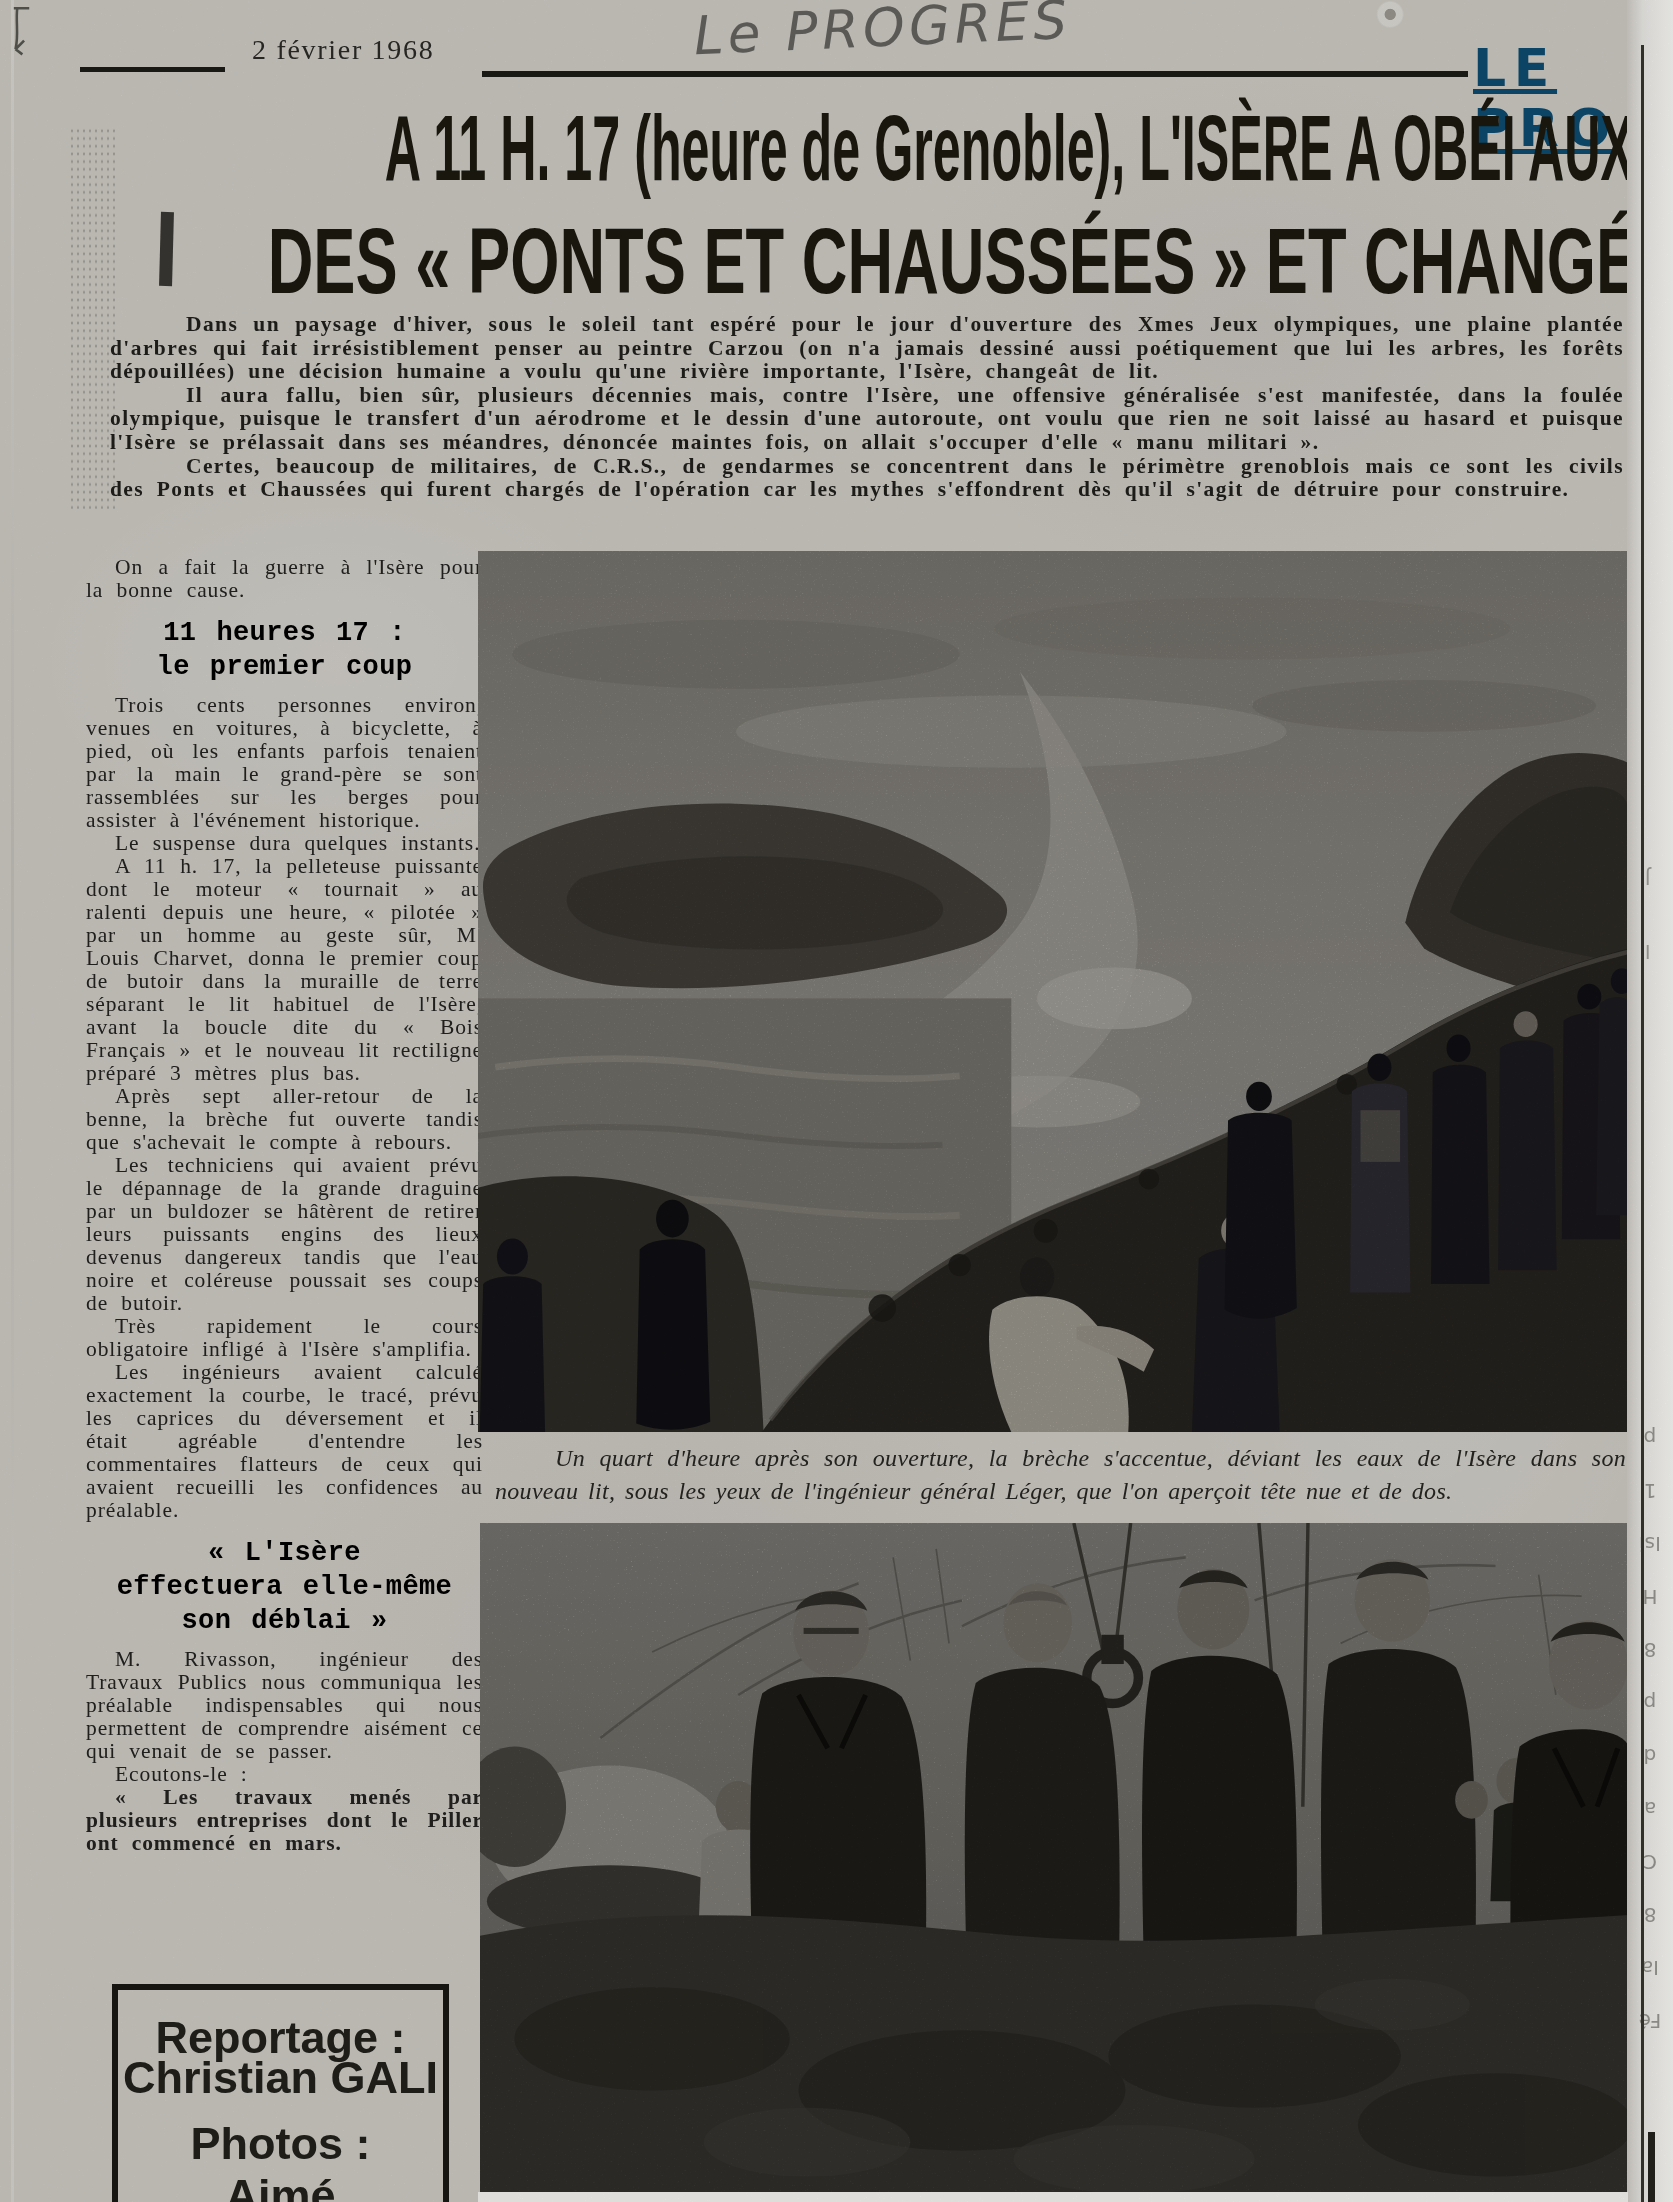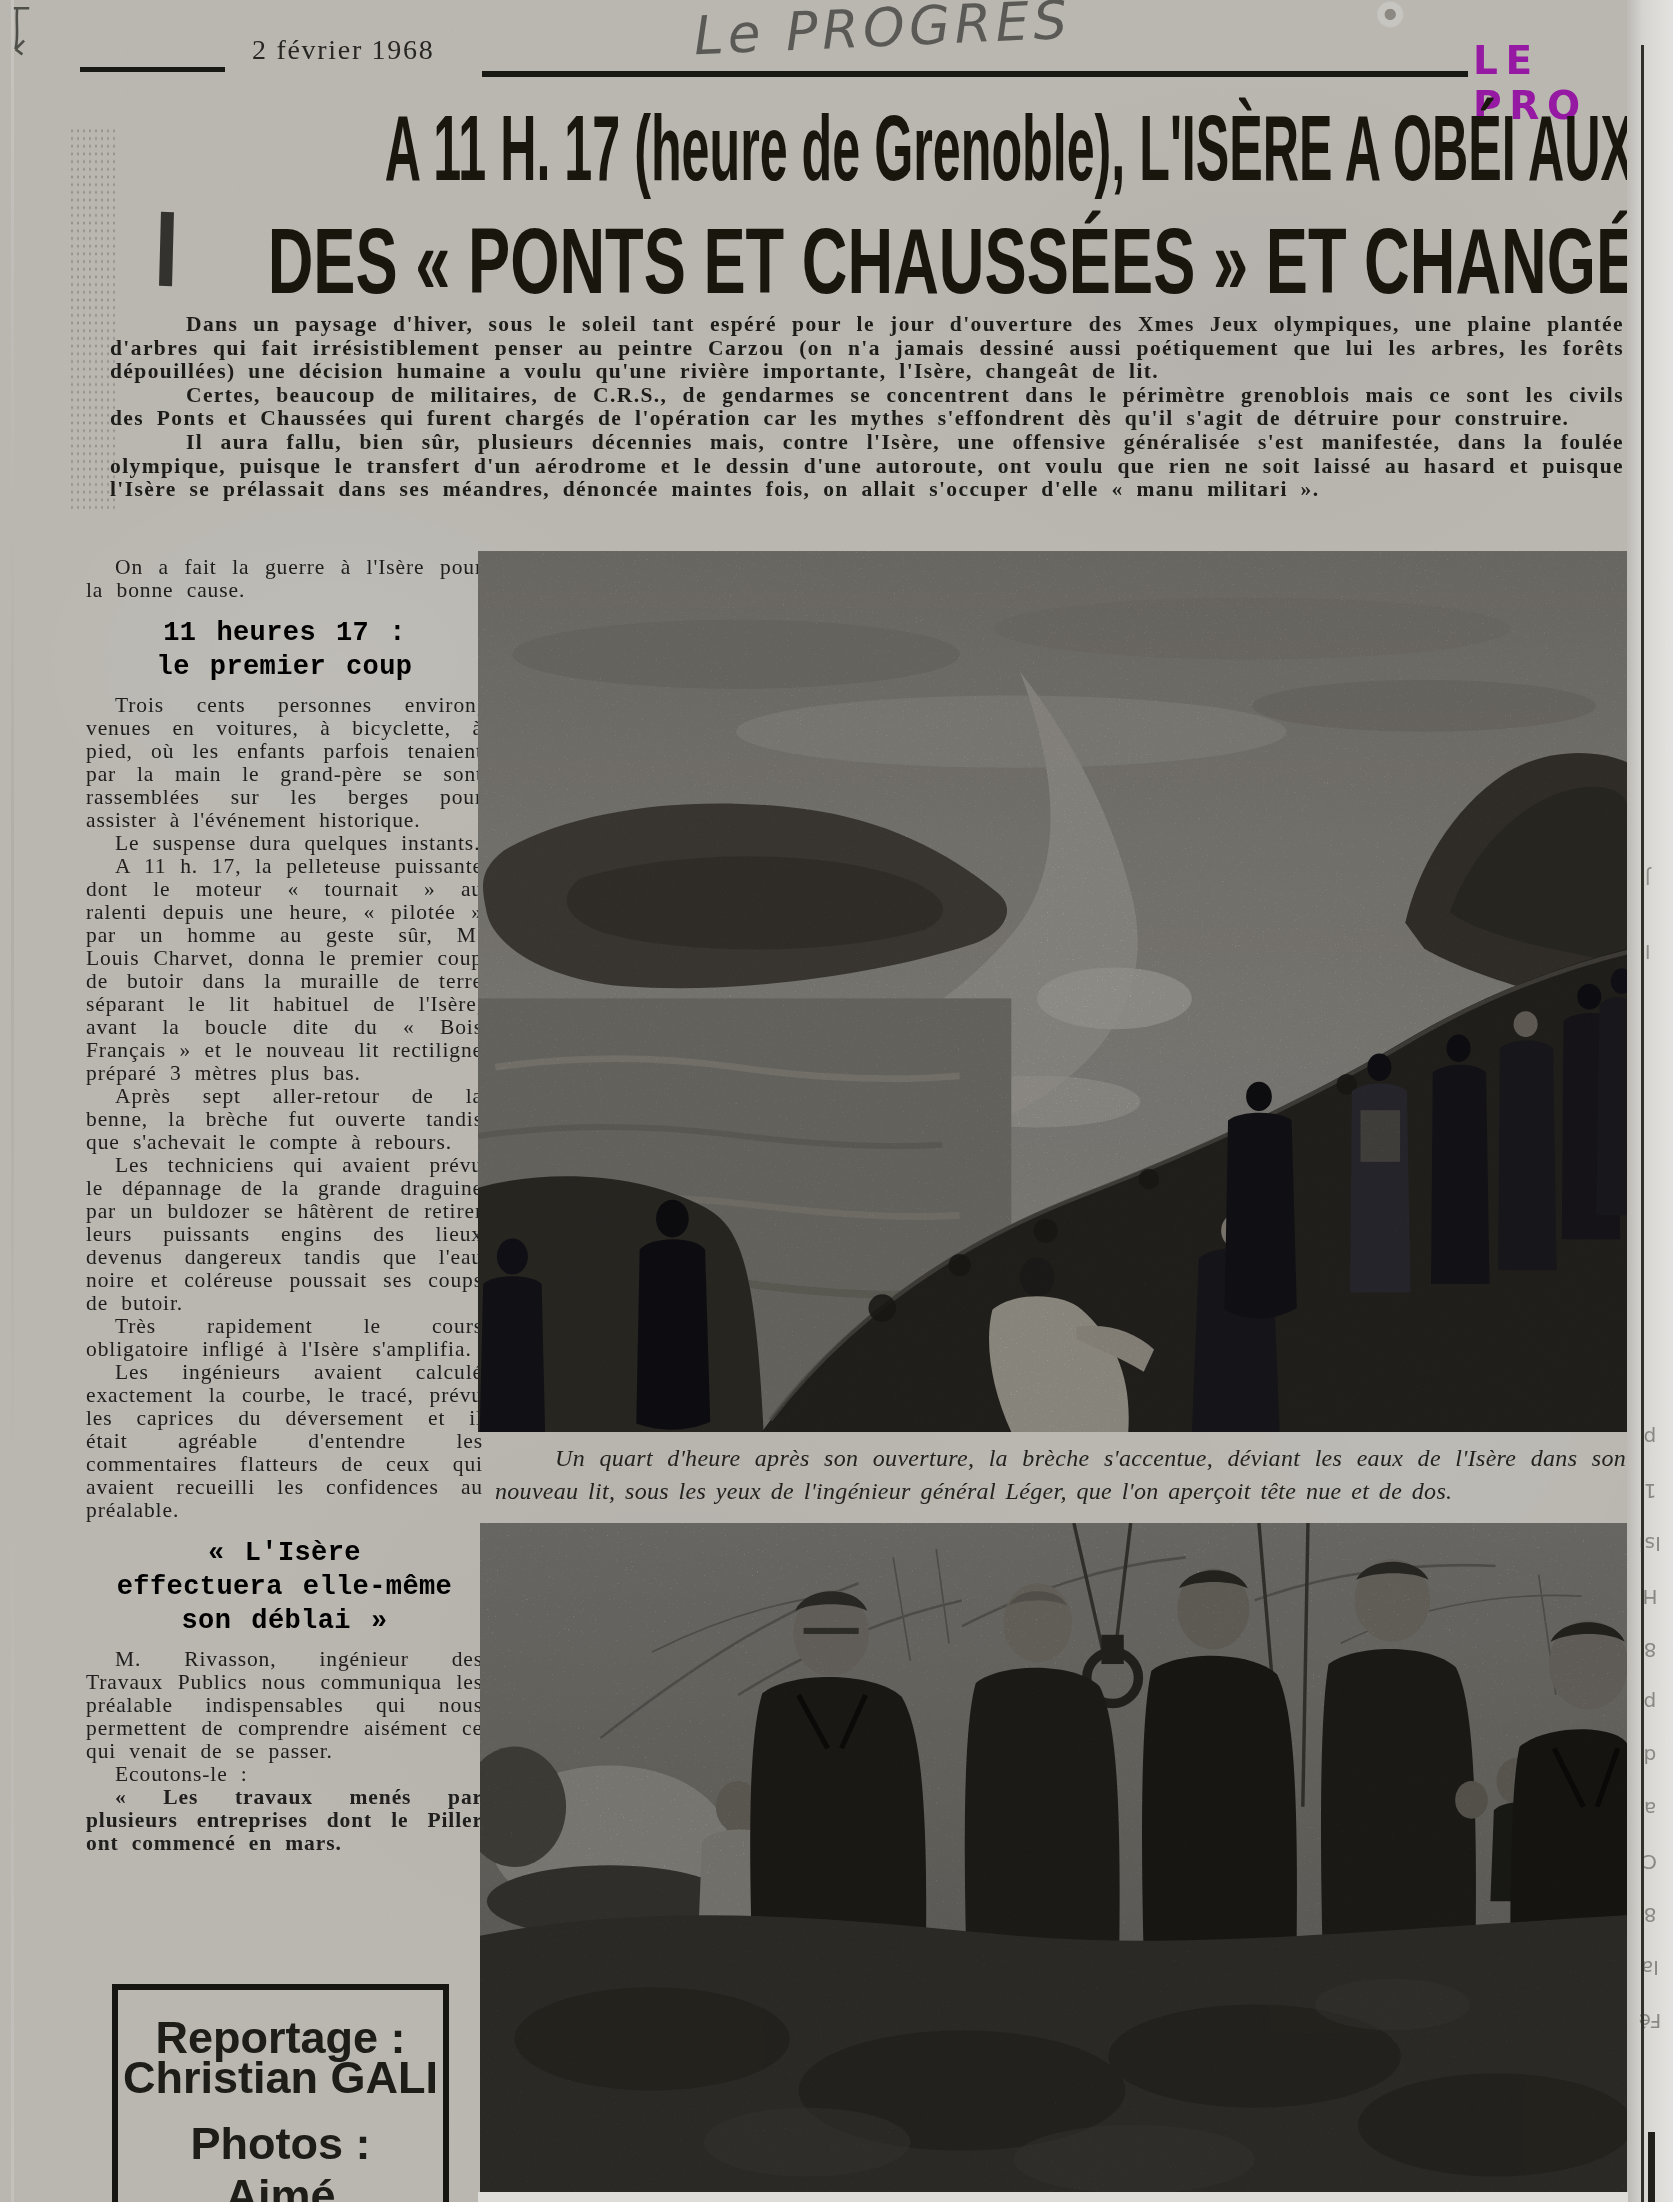--- a/index.html
+++ b/index.html
@@ -24,21 +24,21 @@
   .date{left:252px;top:34px;font-size:28px;color:#2b2a26;letter-spacing:1.7px;}
   .rule-left{left:80px;top:67px;width:145px;height:5.2px;background:#1b1a16;}
   .rule-mid{left:482px;top:71px;width:986px;height:6px;background:#1b1a16;}
   .handwritten{
     left:650px;top:-3.4px;width:465px;text-align:center;
     font-family:"DejaVu Sans", sans-serif;font-style:italic;font-size:53px;
     color:#4a4945;letter-spacing:4.3px;transform:rotate(-2.5deg);opacity:.8;
   }
   .masthead-frag{
     left:1473px;top:38px;font-family:"DejaVu Sans", sans-serif;font-weight:bold;
-    font-size:39px;letter-spacing:7.7px;color:#a21caf;
+    font-size:52px;letter-spacing:7.7px;color:#0c4a6e;text-decoration:underline;
   }
 
   
   .hl{left:0;width:1673px;text-align:center;font-family:"Liberation Sans", sans-serif;
       font-weight:bold;color:#1a180f;line-height:1;white-space:nowrap;}
   .hl1{top:102px;font-size:93px;transform:scaleX(.54);}
   .hl2{top:215px;font-size:93px;transform:scaleX(.68);}
 
   
   .lede{left:110px;top:313px;width:1514px;height:243px;overflow:hidden;
@@ -116,22 +116,22 @@
 </svg>
 <div class="abs blemish-tr"></div>
 <div class="abs speckle-band"></div>
 <div class="abs ink-block"></div>
 
 <div class="abs hl hl1">A 11 H. 17 (heure de Grenoble), L'ISÈRE A OBÉI AUX HOMMES</div>
 <div class="abs hl hl2">DES « PONTS ET CHAUSSÉES » ET CHANGÉ DE LIT</div>
 
 <div class="abs lede">
   <p>Dans un paysage d'hiver, sous le soleil tant espéré pour le jour d'ouverture des Xmes Jeux olympiques, une plaine plantée d'arbres qui fait irrésistiblement penser au peintre Carzou (on n'a jamais dessiné aussi poétiquement que lui les arbres, les forêts dépouillées) une décision humaine a voulu qu'une rivière importante, l'Isère, changeât de lit.</p>
+  <p>Il aura fallu, bien sûr, plusieurs décennies mais, contre l'Isère, une offensive généralisée s'est manifestée, dans la foulée olympique, puisque le transfert d'un aérodrome et le dessin d'une autoroute, ont voulu que rien ne soit laissé au hasard et puisque l'Isère se prélassait dans ses méandres, dénoncée maintes fois, on allait s'occuper d'elle « manu militari ».</p>
   <p>Certes, beaucoup de militaires, de C.R.S., de gendarmes se concentrent dans le périmètre grenoblois mais ce sont les civils des Ponts et Chaussées qui furent chargés de l'opération car les mythes s'effondrent dès qu'il s'agit de détruire pour construire.</p>
-  <p>Il aura fallu, bien sûr, plusieurs décennies mais, contre l'Isère, une offensive généralisée s'est manifestée, dans la foulée olympique, puisque le transfert d'un aérodrome et le dessin d'une autoroute, ont voulu que rien ne soit laissé au hasard et puisque l'Isère se prélassait dans ses méandres, dénoncée maintes fois, on allait s'occuper d'elle « manu militari ».</p>
 </div>
 
 <div class="abs col">
   <p>On a fait la guerre à l'Isère pour la bonne cause.</p>
   <p class="subhead">11 heures 17 :
 le premier coup</p>
   <p>Trois cents personnes environ, venues en voitures, à bicyclette, à pied, où les enfants parfois tenaient par la main le grand-père se sont rassemblées sur les berges pour assister à l'événement historique.</p>
   <p>Le suspense dura quelques instants.</p>
   <p>A 11 h. 17, la pelleteuse puissante dont le moteur « tournait » au ralenti depuis une heure, « pilotée » par un homme au geste sûr, M. Louis Charvet, donna le premier coup de butoir dans la muraille de terre séparant le lit habituel de l'Isère, avant la boucle dite du « Bois Français » et le nouveau lit rectiligne préparé 3 mètres plus bas.</p>
   <p>Après sept aller-retour de la benne, la brèche fut ouverte tandis que s'achevait le compte à rebours.</p>

